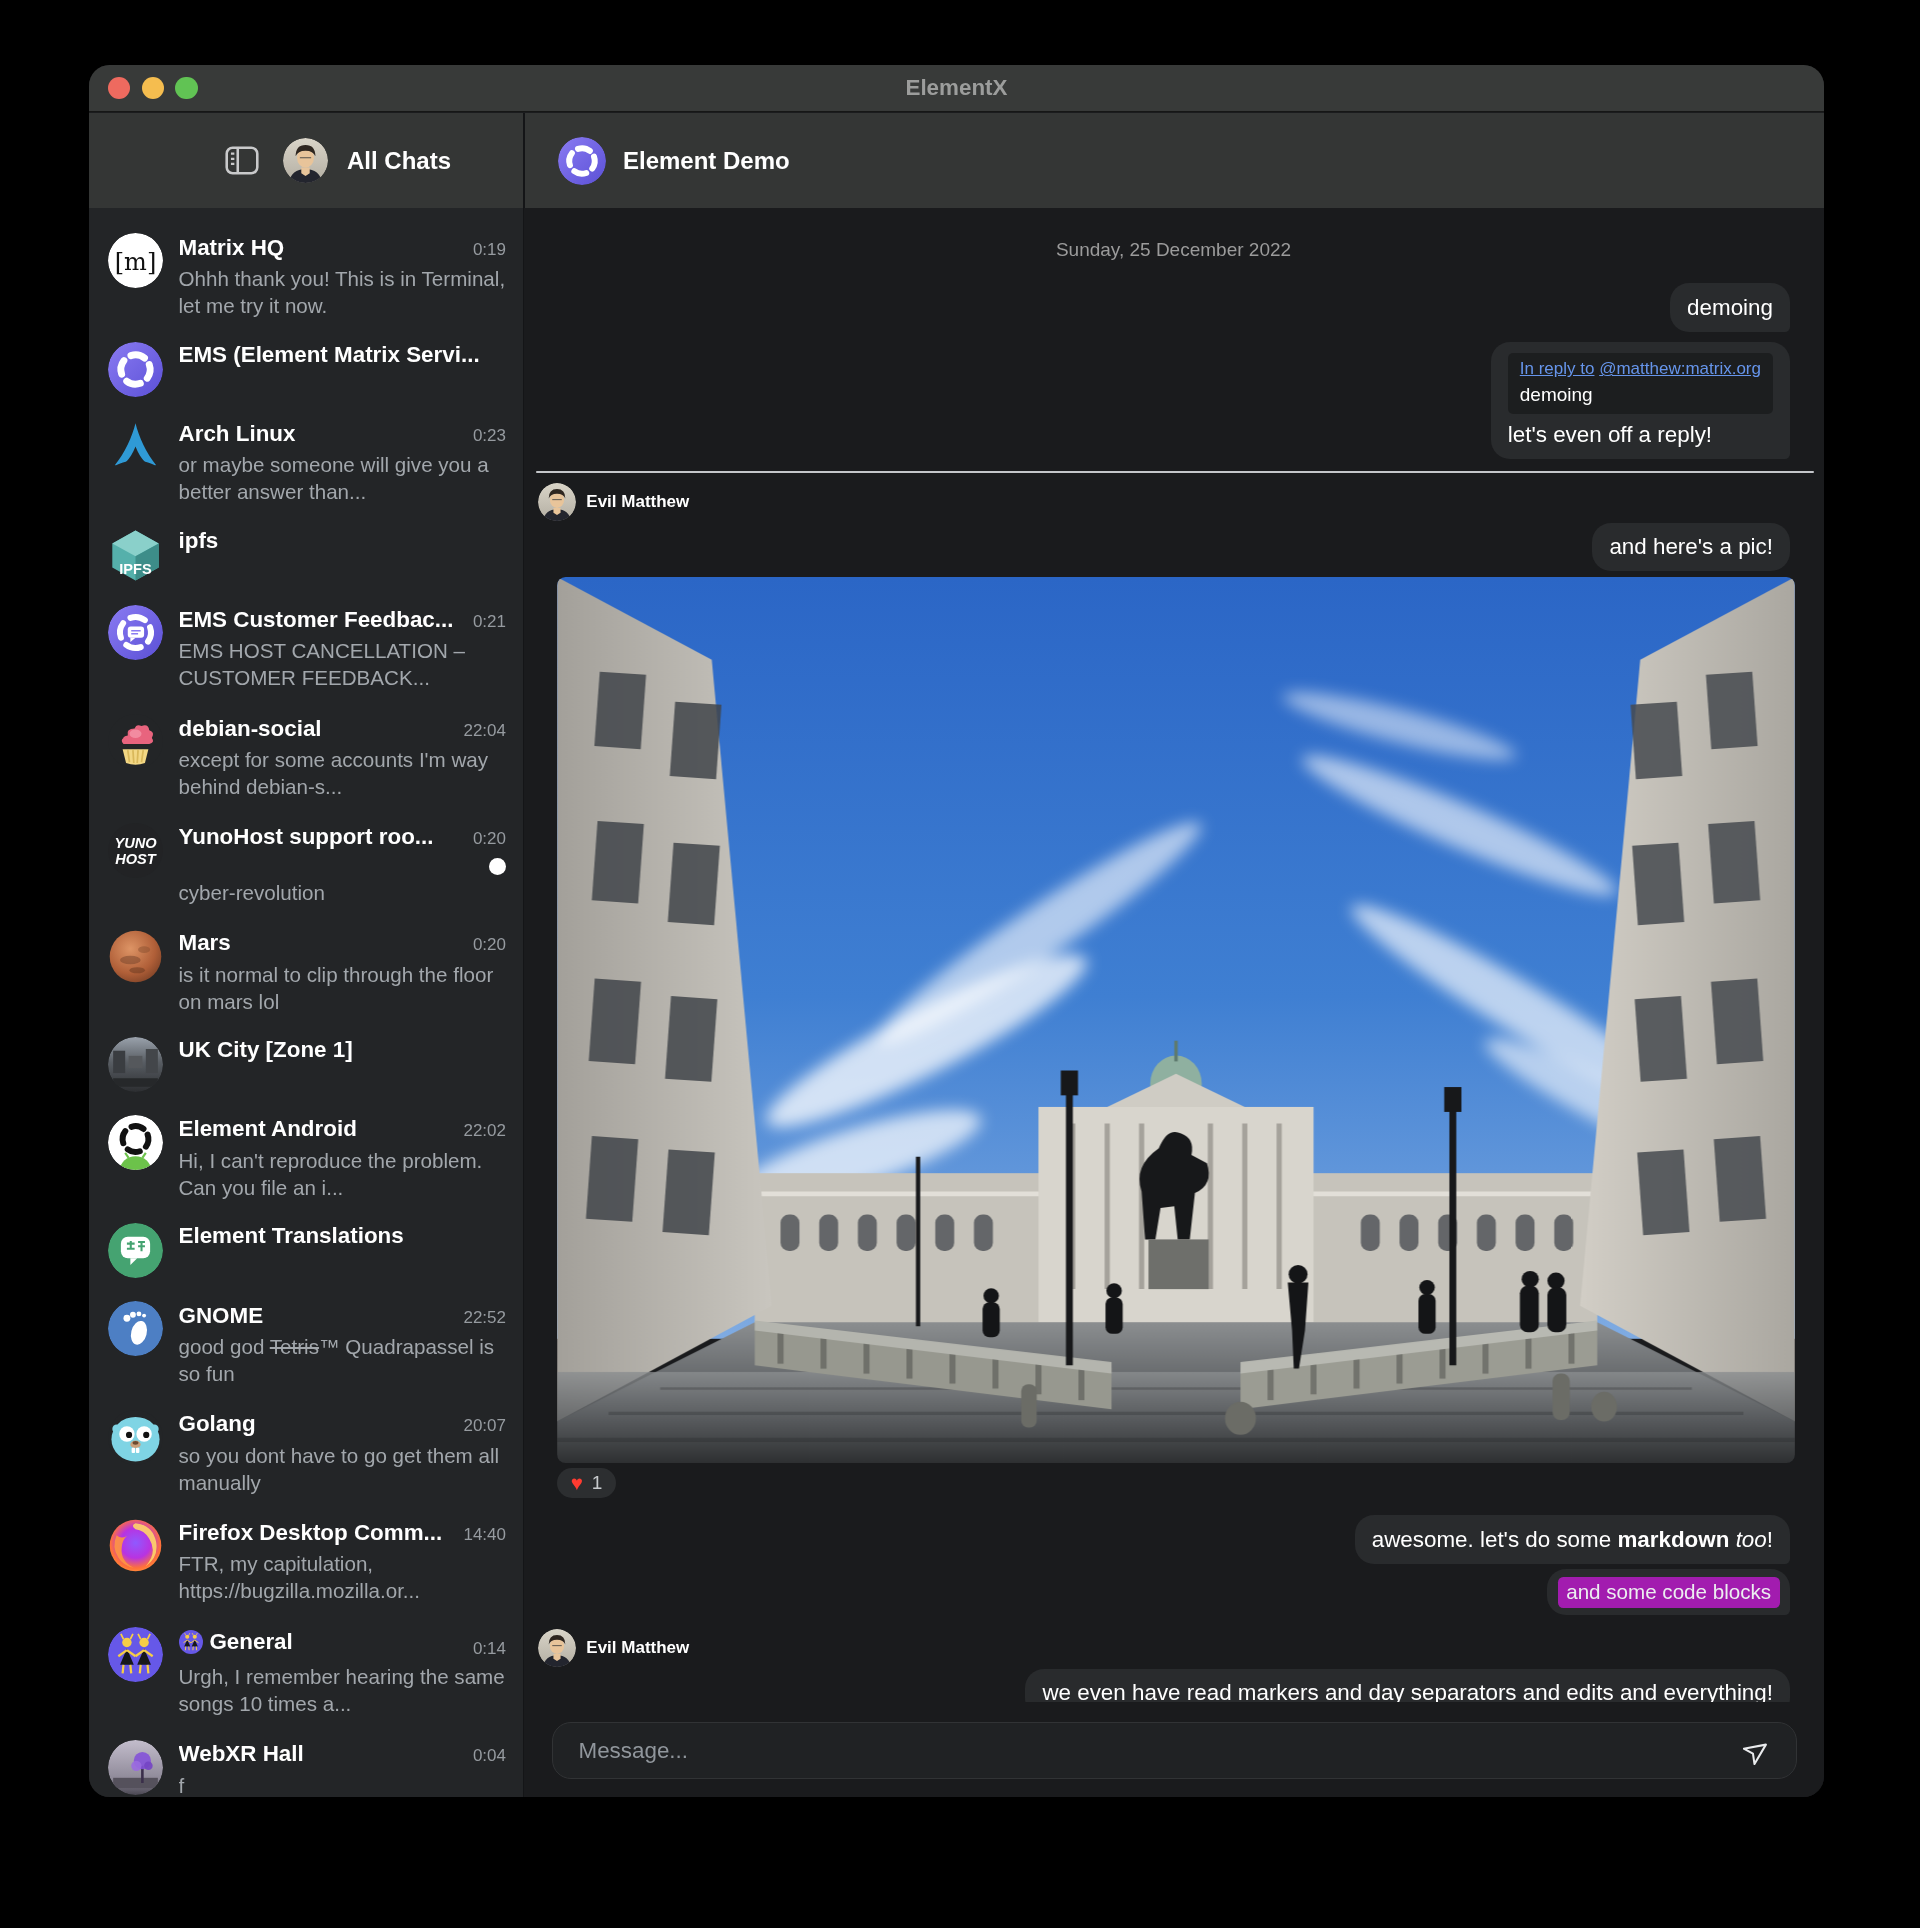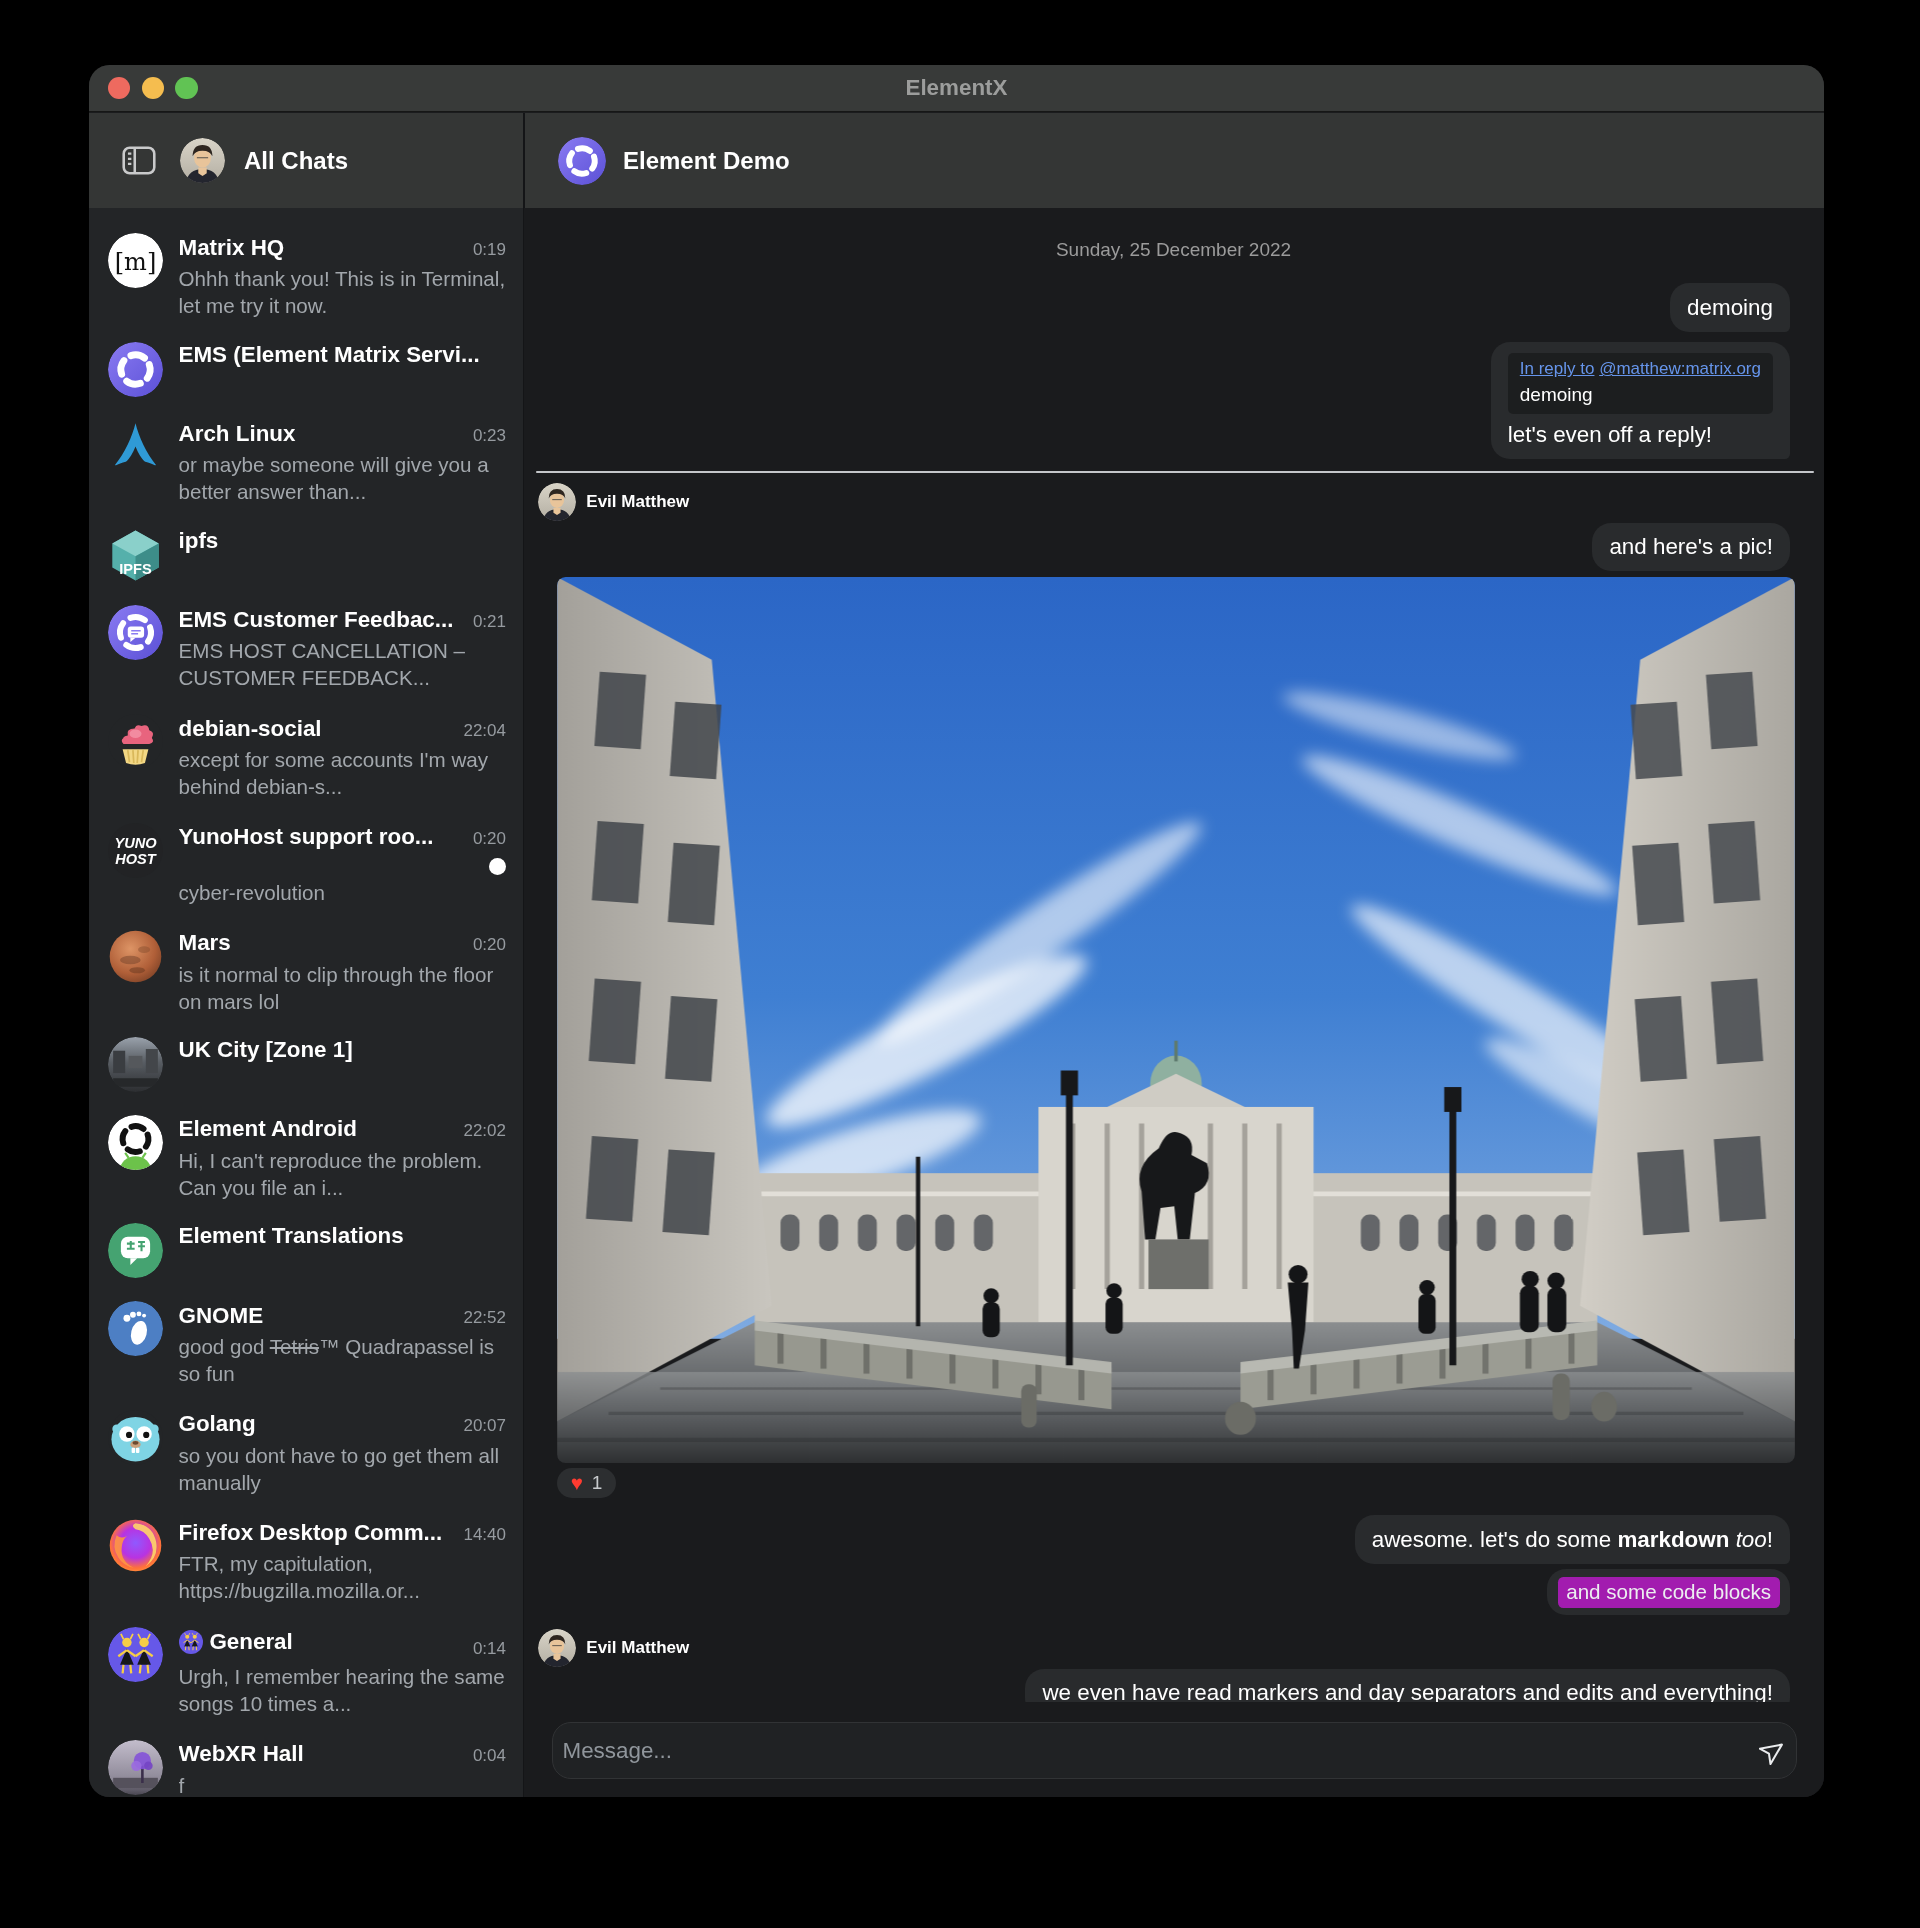--- a/index.html
+++ b/index.html
@@ -5,21 +5,21 @@
   html,body{margin:0;padding:0;}
   body{width:1920px;height:1929px;background:#000;font-family:"Liberation Sans",sans-serif;position:relative;overflow:hidden;}
   .window{position:absolute;left:89px;top:65px;width:1735px;height:1732px;background:#1b1c1e;border-radius:20.6px;overflow:hidden;box-shadow:0 26px 69px rgba(0,0,0,.7);}
   
   .titlebar{position:absolute;left:0;top:0;right:0;height:46px;background:#383a39;border-bottom:1.7px solid #161716;display:flex;align-items:center;justify-content:center;}
   .title{font-size:22.4px;font-weight:700;color:#9c9d9c;}
   .lights{position:absolute;left:19px;top:0;height:46px;display:flex;align-items:center;gap:11.2px;}
   .light{width:22.4px;height:22.4px;border-radius:50%;}
   
   .band{position:absolute;left:0;top:48px;right:0;height:95px;background:#343635;}
-  .sidebar-header{position:absolute;left:0;top:0;width:362px;height:95px;display:flex;align-items:center;}
+  .sidebar-header{position:absolute;left:0;top:0;width:362px;height:95px;display:flex;align-items:center;justify-content:flex-end;}
   .room-header{position:absolute;left:435px;top:0;right:8px;height:95px;display:flex;align-items:center;}
   .toggle-icon{margin-left:33px;width:34px;height:29px;}
   .sb-avatar{margin-left:24px;width:45px;height:45px;border-radius:50%;overflow:hidden;flex:none;}
   .sb-title{margin-left:19px;font-size:24px;font-weight:700;color:#fff;}
   .room-avatar{margin-left:34px;width:48px;height:48px;border-radius:50%;overflow:hidden;flex:none;}
   .room-name{margin-left:17px;font-size:24px;font-weight:700;color:#fff;}
   .vdivider{position:absolute;left:434px;top:48px;bottom:0;width:1.7px;background:#141517;}
   
   .chatlist{position:absolute;left:0;top:143px;width:434px;bottom:0;background:#232527;overflow:hidden;padding-top:13.8px;box-sizing:border-box;}
   .chat-item{display:flex;gap:15.5px;padding:11.2px 17px 11.2px 19px;align-items:flex-start;}
@@ -53,21 +53,21 @@
   .photo-wrap{margin-top:5.2px;width:1238px;height:886px;border-radius:8.6px;overflow:hidden;}
   .photo-wrap svg{display:block;width:100%;height:100%;}
   .reaction-pill{display:inline-flex;align-items:center;gap:8.6px;background:#2c2e30;border-radius:860px;padding:4.3px 13.8px;margin-top:5.2px;}
   .reaction-emoji{color:#ff3b30;font-size:20.6px;line-height:1;}
   .reaction-count{color:#c7cacd;font-size:19px;}
   .bold{font-weight:700;}
   .ital{font-style:italic;}
   .codebubble{padding:7.7px 10.3px;}
   .codeline{display:inline-block;background:#a21caf;border-radius:5.2px;padding:2.6px 8.6px;font-family:Liberation Sans, sans-serif;font-size:20.6px;color:#eceef0;}
   
-  .composer{position:absolute;left:27.5px;right:27.5px;bottom:18px;height:57px;background:#202224;border:1.7px solid #313335;border-radius:19px;display:flex;align-items:center;padding:0 8px;box-sizing:border-box;}
+  .composer{position:absolute;left:27.5px;right:27.5px;bottom:18px;height:57px;background:#202224;border:1.7px solid #313335;border-radius:19px;display:flex;align-items:center;padding:0 24px;box-sizing:border-box;}
   .composer input{flex:1;background:transparent;border:none;outline:none;font-size:22.4px;color:#e8eaec;font-family:"Liberation Sans",sans-serif;}
   .composer input::placeholder{color:#90969c;}
   .send-icon{width:29px;height:29px;flex:none;}
   .gap26{height:22.4px;}.gap12{height:10.3px;}.gap6{height:5.2px;}.gap20{height:17px;}.gap2{height:1.7px;}.gap16{height:13.8px;}
   s{text-decoration:line-through;}
 </style>
 </head>
 <body>
 
 <div class="window">

